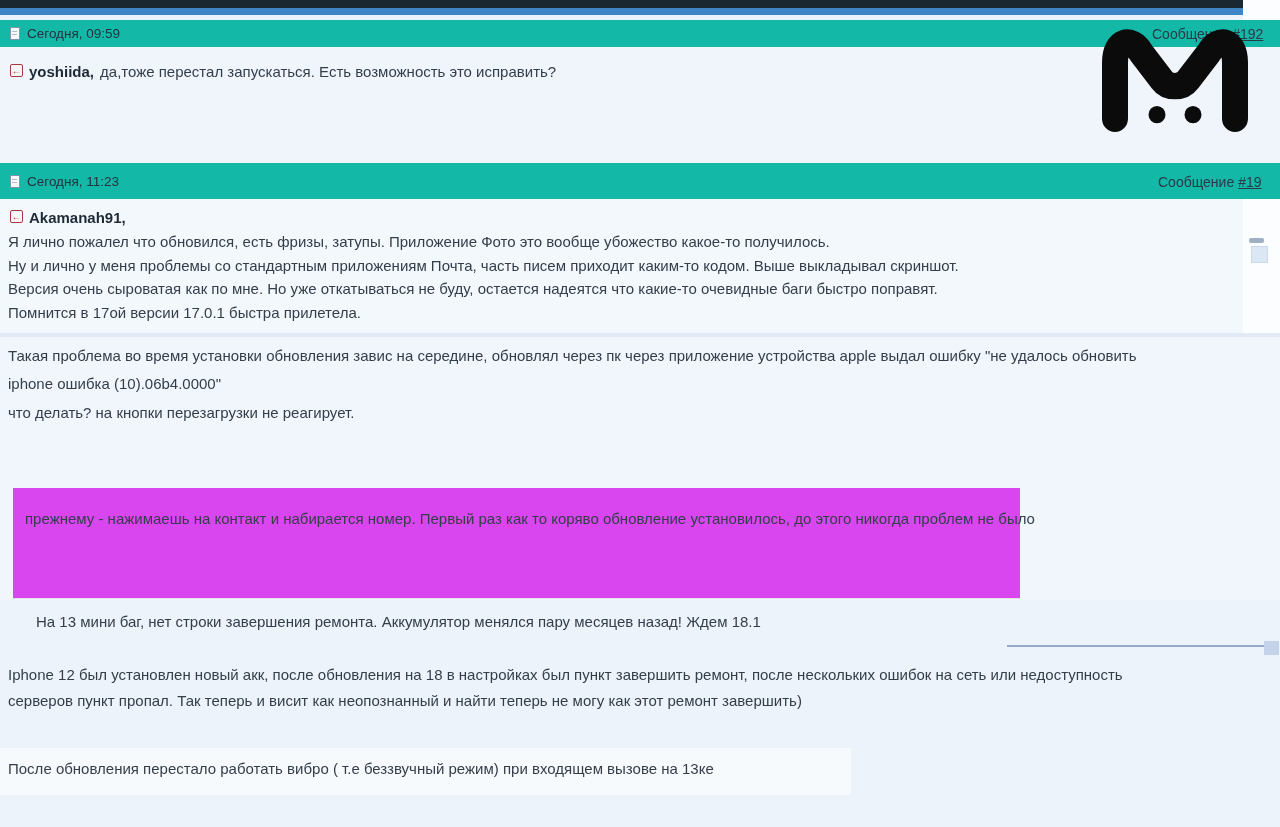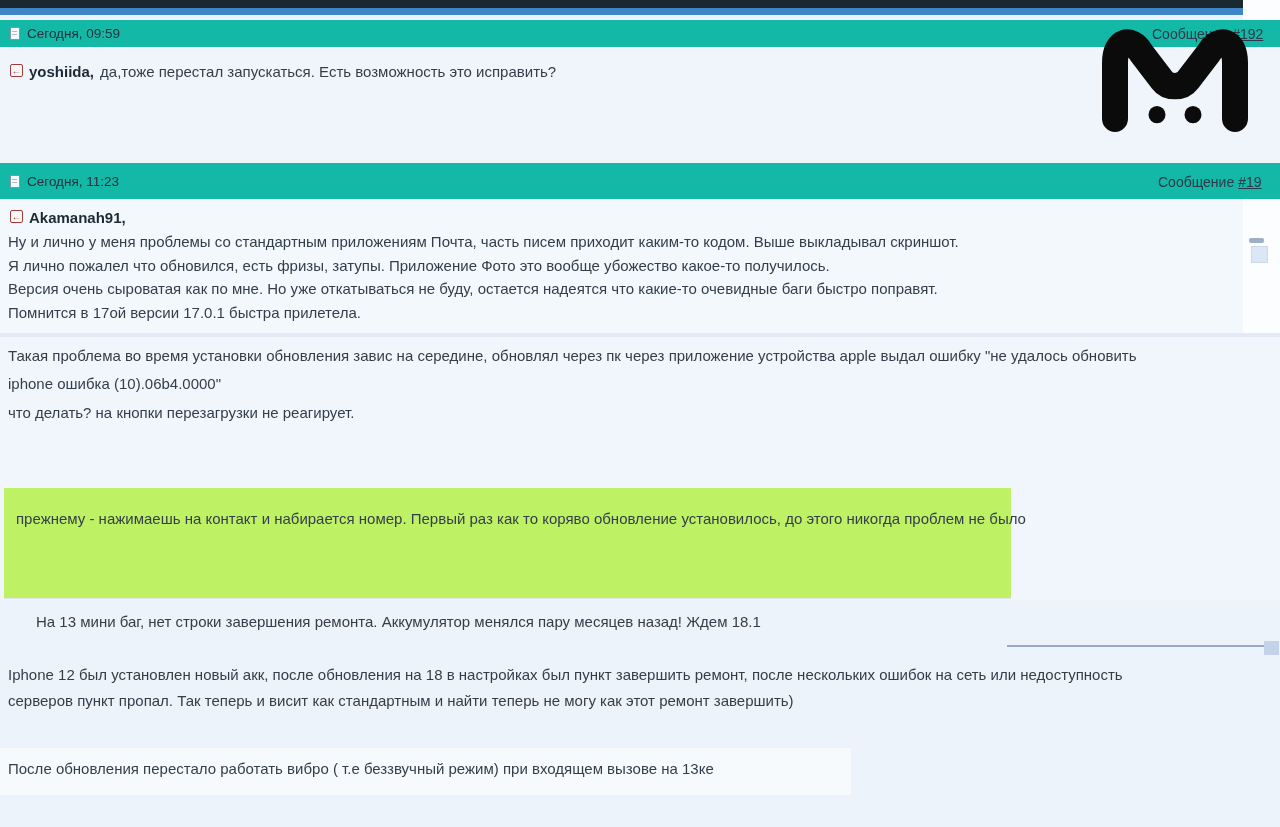--- a/index.html
+++ b/index.html
@@ -47,21 +47,21 @@
   .pline{font-size:15px;line-height:23.6px;white-space:nowrap;}
 
   .artifact-dash{left:1249px;top:238px;width:15px;height:5px;background:#9fb0c4;border-radius:2px;}
   .artifact-sq{left:1251px;top:246px;width:17px;height:17px;background:#dce7f5;border:1px solid #cadaec;}
 
   
   .band{left:0;top:333px;width:1280px;height:4px;background:#e2ebf5;}
   .section3{left:0;top:337px;width:1280px;height:263px;background:#f1f6fc;}
   .sec3-lines{position:absolute;left:8px;top:5px;width:1268px;}
   .s3line{font-size:15px;line-height:28.4px;white-space:nowrap;}
-  .white-box{position:absolute;left:4px;top:151px;width:1007px;height:111px;background:#bef264;
+  .white-box{position:absolute;left:13px;top:151px;width:1007px;height:111px;background:#d946ef;
     border-bottom:1px solid #dde5ee;}
   .dialer-line{position:absolute;left:12px;top:22px;font-size:15px;white-space:nowrap;}
 
   .row4{left:0;top:600px;width:1280px;height:48px;background:#edf3fa;}
   .row4-text{position:absolute;left:8px;top:13px;font-size:15px;white-space:nowrap;margin-left:28px;}
   .divider-line{left:1007px;top:645px;width:263px;height:2px;background:#96a9c9;}
   .divider-sq{left:1264px;top:641px;width:15px;height:14px;background:#c4d3ea;}
 
   .section5{left:0;top:648px;width:1228px;height:100px;background:#edf3fa;}
   .sec5-lines{position:absolute;left:8px;top:14px;width:1268px;}
@@ -108,22 +108,22 @@
   <div class="abs msg-label msg2">
     <span>Сообщение</span><a class="msg-no">#19</a>
   </div>
 
   <div class="abs post-body2">
     <div class="post2-author-row">
       <span class="snap-icon">←</span>
       <span class="author">Akamanah91,</span>
     </div>
     <div class="post2-lines">
+        <div class="pline">Я лично пожалел что обновился, есть фризы, затупы. Приложение Фото это вообще убожество какое-то получилось.</div>
         <div class="pline">Ну и лично у меня проблемы со стандартным приложениям Почта, часть писем приходит каким-то кодом. Выше выкладывал скриншот.</div>
-        <div class="pline">Я лично пожалел что обновился, есть фризы, затупы. Приложение Фото это вообще убожество какое-то получилось.</div>
         <div class="pline">Версия очень сыроватая как по мне. Но уже откатываться не буду, остается надеятся что какие-то очевидные баги быстро поправят.</div>
         <div class="pline">Помнится в 17ой версии 17.0.1 быстра прилетела.</div>
       </div>
   </div>
   <div class="abs rmargin2"></div>
   <div class="abs artifact-dash"></div>
   <div class="abs artifact-sq"></div>
 
   <div class="abs band"></div>
   <div class="abs section3">
@@ -139,21 +139,21 @@
 
   <div class="abs row4">
     <div class="row4-text">На 13 мини баг, нет строки завершения ремонта. Аккумулятор менялся пару месяцев назад! Ждем 18.1</div>
   </div>
   <div class="abs divider-line"></div>
   <div class="abs divider-sq"></div>
 
   <div class="abs section5">
     <div class="sec5-lines">
         <div class="s5line">Iphone 12 был установлен новый акк, после обновления на 18 в настройках был пункт завершить ремонт, после нескольких ошибок на сеть или недоступность</div>
-        <div class="s5line">серверов пункт пропал. Так теперь и висит как стандартным и найти теперь не могу как этот ремонт завершить)</div>
+        <div class="s5line">серверов пункт пропал. Так теперь и висит как неопознанный и найти теперь не могу как этот ремонт завершить)</div>
       </div>
   </div>
 
   <div class="abs bottom-box">
     <div class="vibro-line">После обновления перестало работать вибро ( т.е беззвучный режим) при входящем вызове на 13ке</div>
   </div>
 
   <div class="abs mash-logo">
     <svg class="mash-m" viewBox="0 0 150 108" preserveAspectRatio="none">
       <path d="M15,93 L15,38 C15,16 31,12 41,28 L62,55 C68,63 82,63 88,55 L109,28 C119,12 135,16 135,38 L135,93" fill="none" stroke="#0b0b0b" stroke-width="26" stroke-linecap="round" stroke-linejoin="round"></path>

